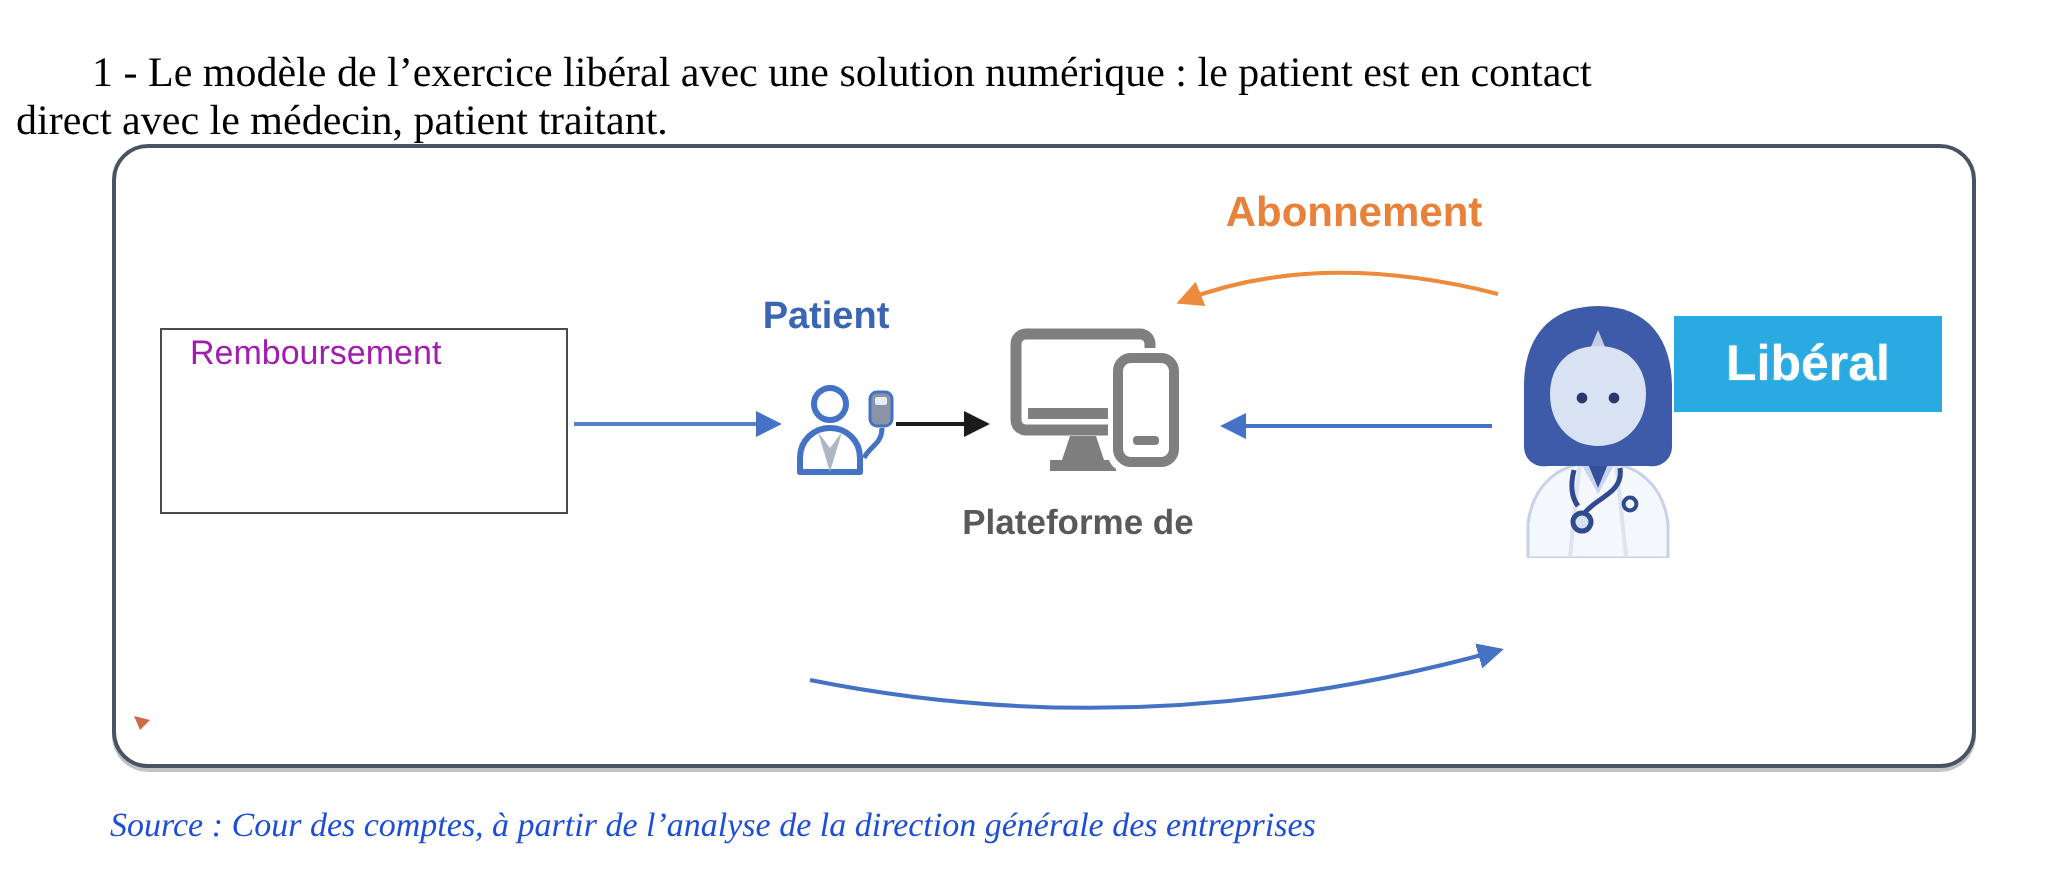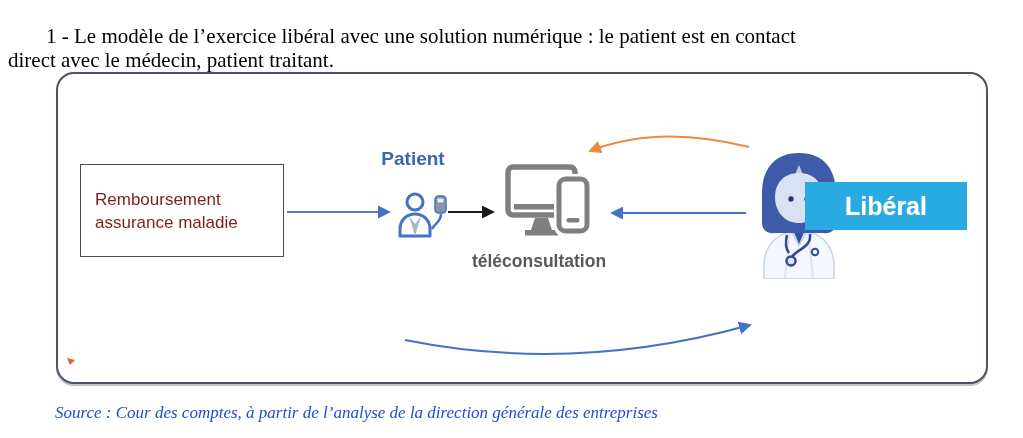--- a/index.html
+++ b/index.html
@@ -32,52 +32,51 @@
     box-shadow: 0 2px 0 rgba(74,83,98,.35);
   }
   .arrows-layer { position: absolute; left: 0; top: 0; width: 932px; height: 312px; }
 
   .remb-box {
     position: absolute;
     left: 22px; top: 90px;
     width: 204px; height: 93px;
     border: 1.5px solid #4a4a4a;
     background: #fff;
-    display: flex; flex-direction: column; justify-content: center;
+    display: flex; flex-direction: row; justify-content: space-between;
     padding-left: 14px;
     font-size: 17px; line-height: 23px;
-    color: #7f1d1d;
+    color: #a21caf;
   }
 
   .patient-label {
     position: absolute; left: 299px; top: 74px; width: 112px;
     text-align: center;
     font-weight: bold; font-size: 19px; color: #3A66B4;
   }
 
   .patient-icon { position: absolute; left: 339px; top: 118px; }
   .platform-icon { position: absolute; left: 446px; top: 89px; }
 
   .platform-label {
     position: absolute; left: 401px; top: 177px; width: 160px;
     text-align: center;
     font-weight: bold; font-size: 17.5px; line-height: 20px; color: #595959;
   }
 
   .doctor-icon { position: absolute; left: 691px; top: 77px; }
 
   .liberal-badge {
-    position: absolute; left: 747px; top: 84px;
-    width: 162px; height: 48px;
+    position: absolute; left: 779px; top: 84px;
+    width: 134px; height: 48px;
     background: #29ABE2;
     color: #ffffff;
     font-weight: bold; font-size: 25px;
     display: flex; align-items: center; justify-content: center;
     text-shadow: 0 0 1px rgba(255,255,255,.4);
-    margin-top: 24px;
   }
 
   .abonnement-label {
     position: absolute; left: 539px; top: 21px; width: 160px;
     text-align: center;
     font-weight: bold; font-size: 21px; color: #E8823B;
   }
   .honoraires-label {
     position: absolute; left: 451px; top: 246px; width: 140px;
     text-align: center;
@@ -131,21 +130,20 @@
     <g>
       <path d="M347,266 Q516,300 692,251" fill="none" stroke="#4472C4" stroke-width="2" marker-end="url(#ah-blue)"></path>
     </g>
     <g>
       <path d="M9,284 l8,2 -5,5 z" fill="#CC6A45"></path>
     </g>
   </svg>
 
   <div class="remb-box">
     <div>Remboursement</div>
-    <div>assurance maladie</div>
   </div>
 
   <div class="patient-label">Patient</div>
   <svg class="patient-icon" width="54" height="50" viewBox="0 0 54 50">
     <path d="M44,22 C44,30 38,31 35,37" fill="none" stroke="#4472C4" stroke-width="2.5"></path>
     <circle cx="18" cy="10" r="8" fill="#fff" stroke="#4472C4" stroke-width="3"></circle>
     <path d="M3,44 v-7 c0,-9 7,-15 15,-15 s15,6 15,15 v7 z" fill="#fff" stroke="#4472C4" stroke-width="3" stroke-linejoin="round"></path>
     <path d="M12,24 L18,32 L24,24 L18,44 Z" fill="#AEB6C6"></path>
     <rect x="38" y="4" width="11" height="17" rx="3.5" fill="#8A94A6" stroke="#4472C4" stroke-width="1.5"></rect>
     <rect x="40.5" y="6.5" width="6" height="4" rx="1" fill="#E8ECF4"></rect>
@@ -154,21 +152,21 @@
   <svg class="platform-icon" width="92" height="80" viewBox="0 0 92 80">
     <rect x="4" y="4" width="67" height="48" rx="5" fill="#fff" stroke="#7F7F7F" stroke-width="5.5"></rect>
     <rect x="10" y="41" width="55" height="5.5" fill="#7F7F7F"></rect>
     <polygon points="31,55 44,55 48,67 27,67" fill="#7F7F7F"></polygon>
     <rect x="21" y="67" width="33" height="5.5" fill="#7F7F7F"></rect>
     <rect x="50" y="11" width="38" height="62" rx="9" fill="#fff"></rect>
     <rect x="55" y="16" width="28" height="52" rx="6.5" fill="#fff" stroke="#7F7F7F" stroke-width="5"></rect>
     <rect x="62.5" y="55" width="13" height="4.5" rx="2" fill="#7F7F7F"></rect>
   </svg>
   <div class="platform-label">
-    <div>téléconsultation</div>
+    <div>Plateforme de</div>
 
   </div>
 
   <svg class="doctor-icon" width="100" height="128" viewBox="0 0 100 128">
 
     <path d="M50,80 C29,80 17,93 15,111 L15,128 L85,128 L85,111 C83,93 71,80 50,80 Z" fill="#F4F7FC" stroke="#C7D2E8" stroke-width="1.5"></path>
 
     <polygon points="41,80 50,96 59,80" fill="#C9D5EC"></polygon>
     <polygon points="45,81 50,93 55,81" fill="#35509A"></polygon>
     <rect x="44" y="66" width="12" height="14" fill="#D9E2F3"></rect>
@@ -186,15 +184,16 @@
              M50,22 C66,22 74,33 74,46 C74,62 63,72 50,72 C37,72 26,62 26,46 C26,33 34,22 50,22 Z"></path>
 
     <polygon points="50,14 45,26 55,26" fill="#D9E2F3" opacity="0.85"></polygon>
 
     <circle cx="42" cy="48" r="2.7" fill="#27376B"></circle>
     <circle cx="58" cy="48" r="2.7" fill="#27376B"></circle>
   </svg>
 
   <div class="liberal-badge">Libéral</div>
 
+  <div class="abonnement-label">Abonnement</div>
 </div>
 
 <div class="source-note">Source : Cour des comptes, à partir de l’analyse de la direction générale des entreprises</div>
 
 </body></html>

